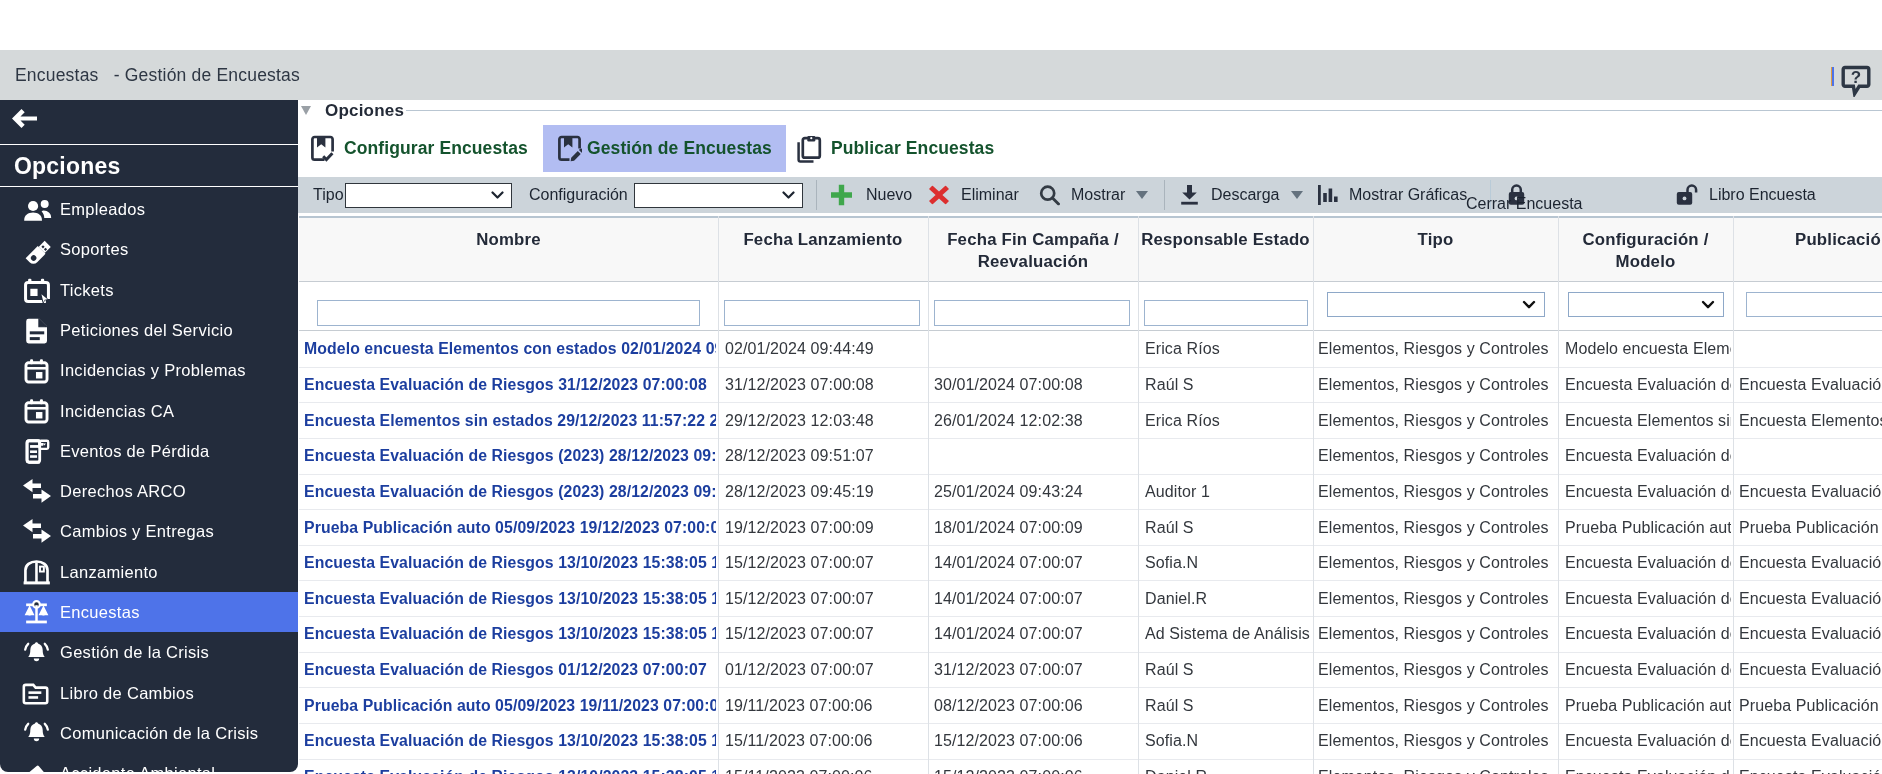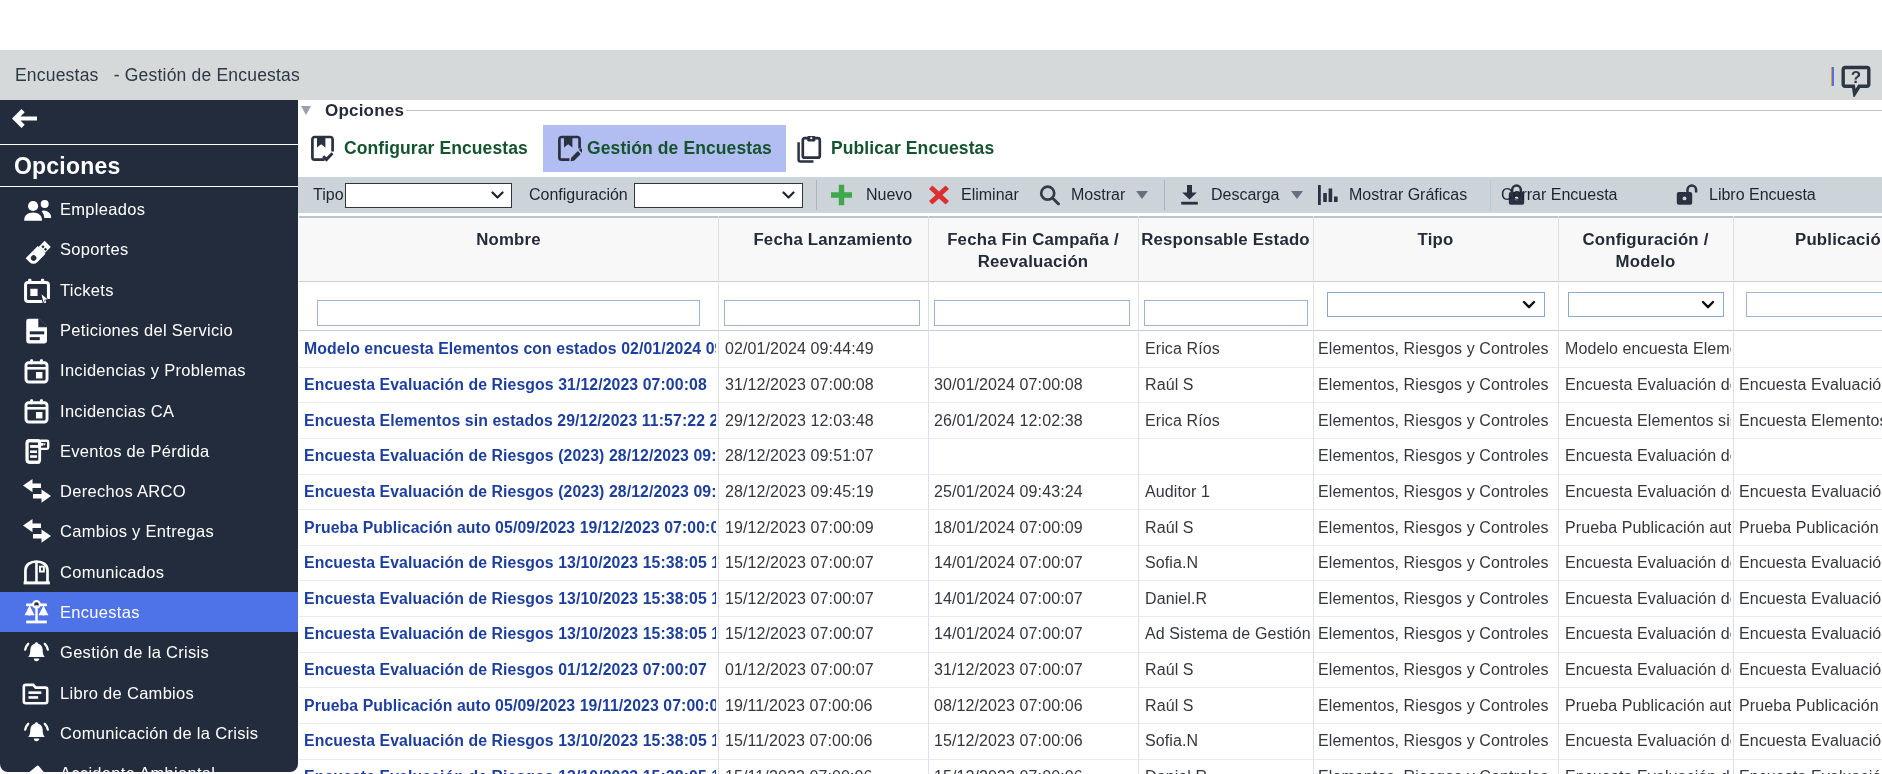--- a/index.html
+++ b/index.html
@@ -171,21 +171,21 @@
         </svg>
         <span>Cambios y Entregas</span>
       </div>
 <div class="sitem" style="top:451.6px;">
         <svg width="30" height="29" viewBox="0 0 28 27">
           <path d="M3.2 23.5v-12c0-5.2 4.4-8.3 10.3-8.3s10.3 3.1 10.3 8.3v12" fill="none" stroke="#ffffff" stroke-width="2.5"></path>
           <rect x="12.3" y="4" width="2.4" height="19" fill="#ffffff"></rect>
           <rect x="1.5" y="21.8" width="24.5" height="2.8" fill="#ffffff"></rect>
           <rect x="16.8" y="8" width="3.6" height="4.6" fill="none" stroke="#ffffff" stroke-width="1.8"></rect>
         </svg>
-        <span>Comunicados</span>
+        <span>Lanzamiento</span>
       </div>
 <div class="sitem sel" style="top:491.9px;">
         <svg width="29" height="28" viewBox="0 0 28 27">
           <rect x="4" y="4.3" width="20" height="2.6" fill="#ffffff"></rect>
           <circle cx="14" cy="5.2" r="3.2" fill="#232c3c" stroke="#ffffff" stroke-width="2"></circle>
           <rect x="12.8" y="6" width="2.4" height="16" fill="#ffffff"></rect>
           <rect x="4" y="20.8" width="20" height="2.7" fill="#ffffff"></rect>
           <path d="M7.3 8l-3.4 6.8h6.8z" fill="none" stroke="#ffffff" stroke-width="1.7"></path>
           <path d="M4.2 14l3.1-6.2 3.1 6.2a3.5 3.5 0 0 1-6.2 0z" fill="#ffffff"></path>
           <path d="M20.7 8l-3.4 6.8h6.8z" fill="none" stroke="#ffffff" stroke-width="1.7"></path>
@@ -310,32 +310,32 @@
             <rect x="10.6" y="3.5" width="3.6" height="13.5" fill="#2a3140"></rect>
             <rect x="16" y="11.5" width="3.6" height="5.5" fill="#2a3140"></rect>
           </svg></div>
 <div class="tblabel" style="left:1051px;">Mostrar Gráficas</div>
 <div class="tbsep" style="left:1192px;background:#b9cbd8;"></div>
 <div class="tbico" style="left:1209px;top:50%;transform:translateY(-50%);height:auto;line-height:0;"><svg width="19" height="23" viewBox="0 0 19 23">
             <path d="M5.2 9V6.3a4.3 4.3 0 0 1 8.6 0V9" fill="none" stroke="#2a3140" stroke-width="2.5"></path>
             <rect x="1.8" y="8.6" width="15.4" height="12.6" rx="2" fill="#2a3140"></rect>
             <circle cx="9.5" cy="14.9" r="1.9" fill="#ccd4da"></circle>
           </svg></div>
-<div class="tblabel" style="left:1203px;">Cerrar Encuesta</div>
+<div class="tblabel" style="left:1168px;margin-top:9px;">Cerrar Encuesta</div>
 <div class="tbico" style="left:1377px;top:50%;transform:translateY(-50%);height:auto;line-height:0;"><svg width="23" height="23" viewBox="0 0 23 23">
             <path d="M12.5 9V6.3a4.3 4.3 0 0 1 8.6 0V9" fill="none" stroke="#2a3140" stroke-width="2.5"></path>
             <rect x="1.8" y="8.6" width="15.4" height="12.6" rx="2" fill="#2a3140"></rect>
             <circle cx="9.5" cy="14.9" r="1.9" fill="#ccd4da"></circle>
           </svg></div>
 <div class="tblabel" style="left:1411px;">Libro Encuesta</div>
 </div>
     <div id="tbl">
       <div id="thead">
 <div class="hc" style="left:0;width:419px;">Nombre</div>
-<div class="hc" style="left:429px;width:210px;">Fecha Lanzamiento</div>
+<div class="hc" style="left:419px;width:210px;">Fecha Lanzamiento</div>
 <div class="hc" style="left:629px;width:210px;">Fecha Fin Campaña /<br>Reevaluación</div>
 <div class="hc" style="left:839px;width:175px;">Responsable Estado</div>
 <div class="hc" style="left:1014px;width:245px;">Tipo</div>
 <div class="hc" style="left:1259px;width:175px;">Configuración /<br>Modelo</div>
 <div class="hc" style="left:1496px;">Publicación</div>
 </div>
       <div id="tfilter">
 <div class="fin" style="left:18px;width:383px;"></div>
 <div class="fin" style="left:425px;width:196px;"></div>
 <div class="fin" style="left:635px;width:196px;"></div>
@@ -422,21 +422,21 @@
 <span class="cell cd2">14/01/2024 07:00:07</span>
 <span class="cell cresp">Daniel.R</span>
 <span class="cell ctipo">Elementos, Riesgos y Controles</span>
 <span class="cell cconf">Encuesta Evaluación de Riesgos</span>
 <span class="cell cpub">Encuesta Evaluación de Riesgos</span>
 </div>
 <div class="row">
 <span class="cell cname">Encuesta Evaluación de Riesgos 13/10/2023 15:38:05 15/12/2023</span>
 <span class="cell cd1">15/12/2023 07:00:07</span>
 <span class="cell cd2">14/01/2024 07:00:07</span>
-<span class="cell cresp">Ad Sistema de Gestión</span>
+<span class="cell cresp">Ad Sistema de Análisis</span>
 <span class="cell ctipo">Elementos, Riesgos y Controles</span>
 <span class="cell cconf">Encuesta Evaluación de Riesgos</span>
 <span class="cell cpub">Encuesta Evaluación de Riesgos</span>
 </div>
 <div class="row">
 <span class="cell cname">Encuesta Evaluación de Riesgos 01/12/2023 07:00:07</span>
 <span class="cell cd1">01/12/2023 07:00:07</span>
 <span class="cell cd2">31/12/2023 07:00:07</span>
 <span class="cell cresp">Raúl S</span>
 <span class="cell ctipo">Elementos, Riesgos y Controles</span>

